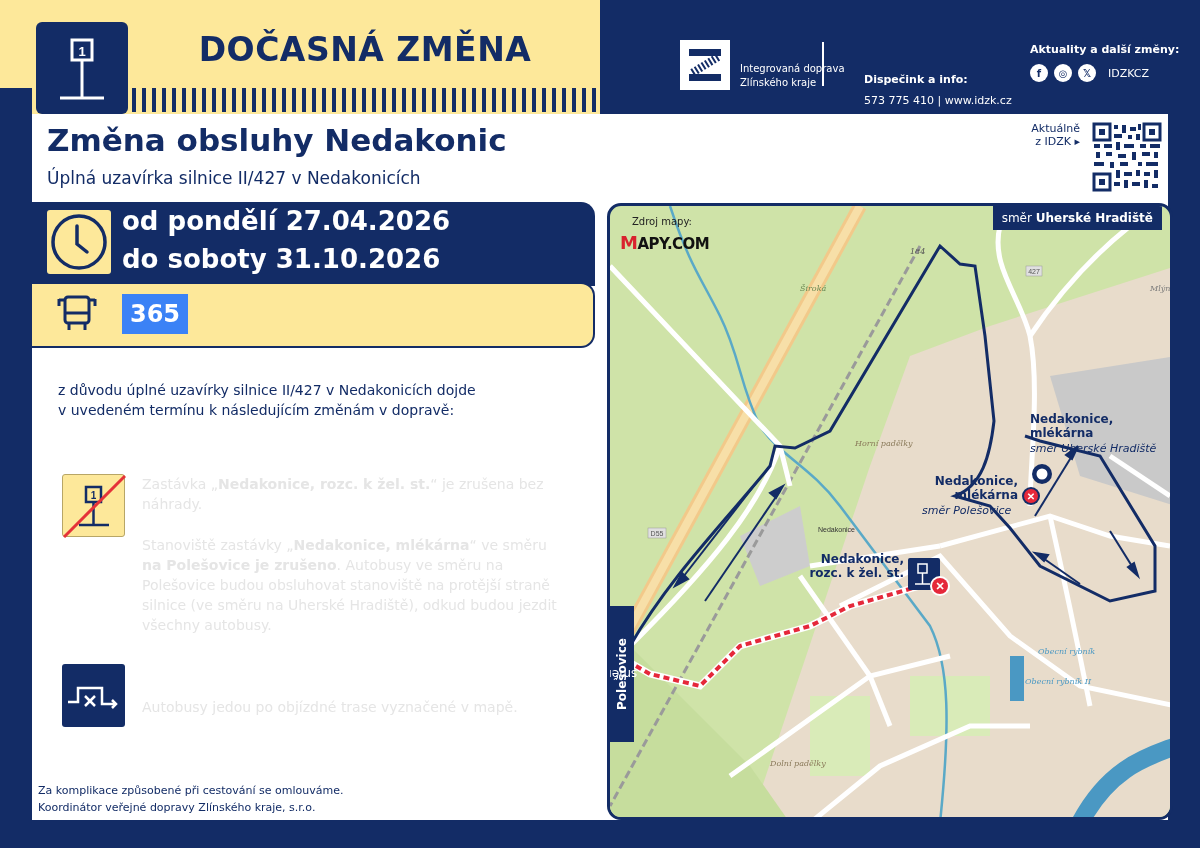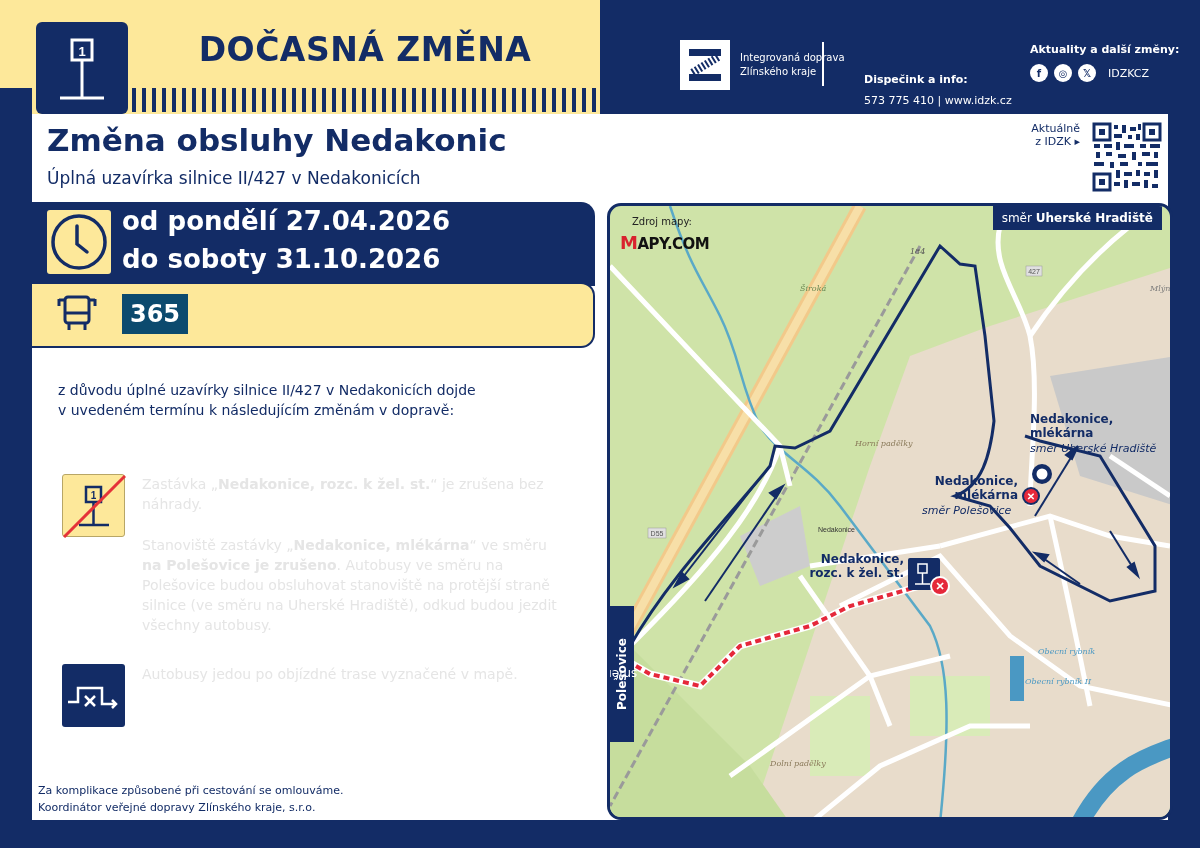--- a/index.html
+++ b/index.html
@@ -35,21 +35,21 @@
     background: #ffffff;
   }
   .title {
     position: absolute; left: 47px; top: 122px;
     font-size: 31px; font-weight: bold; color: #132c66;
   }
   .subtitle {
     position: absolute; left: 47px; top: 168px;
     font-size: 17px; color: #132c66;
   }
-  .brand-row { position: absolute; left: 632px; top: 40px; display: flex; align-items: center; padding-left: 48px; }
+  .brand-row { position: absolute; left: 632px; top: 40px; display: flex; align-items: flex-end; padding-left: 48px; }
   .brand-logo {
     width: 50px; height: 50px; background: #ffffff; position: relative;
   }
   .brand-text { margin-left: 10px; color: #fff; font-size: 10px; line-height: 14px; }
   .divider-v { position: absolute; left: 822px; top: 42px; width: 2px; height: 44px; background: #fff; }
   .dispatch { position: absolute; left: 864px; top: 45px; color: #fff; }
   .dispatch .h { font-size: 11px; font-weight: bold; margin-top: 28px; }
   .dispatch .v { font-size: 11px; margin-top: 8px; }
   .news { position: absolute; left: 1030px; top: 43px; color: #fff; }
   .news .h { font-size: 11px; font-weight: bold; }
@@ -71,21 +71,21 @@
     position: absolute; left: 47px; top: 210px; width: 64px; height: 64px;
     background: #fde89a; border-radius: 3px;
   }
   .date-line { position: absolute; left: 122px; color: #fff; font-size: 26px; font-weight: bold; }
   .route-box {
     position: absolute; left: 32px; top: 282px; width: 563px; height: 66px;
     background: #fde89a; border: 2px solid #132c66; border-left: none; border-radius: 0 14px 14px 0;
   }
   .route-num {
     position: absolute; left: 122px; top: 294px; width: 66px; height: 40px;
-    background: #0c4a6e; color: #fff; font-size: 24px; font-weight: bold;
+    background: #3b82f6; color: #fff; font-size: 24px; font-weight: bold;
     display: flex; align-items: center; justify-content: center;
   }
   .intro { position: absolute; left: 58px; top: 380px; font-size: 14px; line-height: 20px; color: #132c66; }
   .item-text { position: absolute; left: 142px; font-size: 14px; line-height: 20px; color: #e5e5e5; width: 420px; }
   .item-text b { font-weight: bold; }
   .icon-tile { position: absolute; left: 62px; width: 63px; height: 63px; border-radius: 3px; }
   .footer { position: absolute; left: 38px; top: 782px; font-size: 11px; line-height: 17px; color: #132c66; }
   .map {
     position: absolute; left: 607px; top: 203px; width: 566px; height: 617px;
     border: 3px solid #132c66; border-radius: 14px; overflow: hidden;
@@ -256,21 +256,21 @@
 </div>
 
 <div class="icon-tile" style="top:664px;background:#132c66;">
   <svg width="63" height="63" viewBox="0 0 63 63">
     <polyline points="6,38 16,38 16,24 40,24 40,40 54,40" fill="none" stroke="#fff" stroke-width="2.5"></polyline>
     <polyline points="50,36 54,40 50,44" fill="none" stroke="#fff" stroke-width="2.5"></polyline>
     <line x1="23" y1="32" x2="33" y2="42" stroke="#fff" stroke-width="2.5"></line>
     <line x1="33" y1="32" x2="23" y2="42" stroke="#fff" stroke-width="2.5"></line>
   </svg>
 </div>
-<div class="item-text" style="top:664px;">Autobusy jedou po objízdné trase vyznačené v mapě.</div>
+<div class="item-text" style="top:697px;">Autobusy jedou po objízdné trase vyznačené v mapě.</div>
 
 <div class="footer">
   <div>Za komplikace způsobené při cestování se omlouváme.</div>
   <div>Koordinátor veřejné dopravy Zlínského kraje, s.r.o.</div>
 </div>
 
 <div class="map">
   <svg width="566" height="617" viewBox="0 0 566 617">
 
     <polygon points="140,617 260,260 380,120 566,60 566,617" fill="#e8dccb"></polygon>

